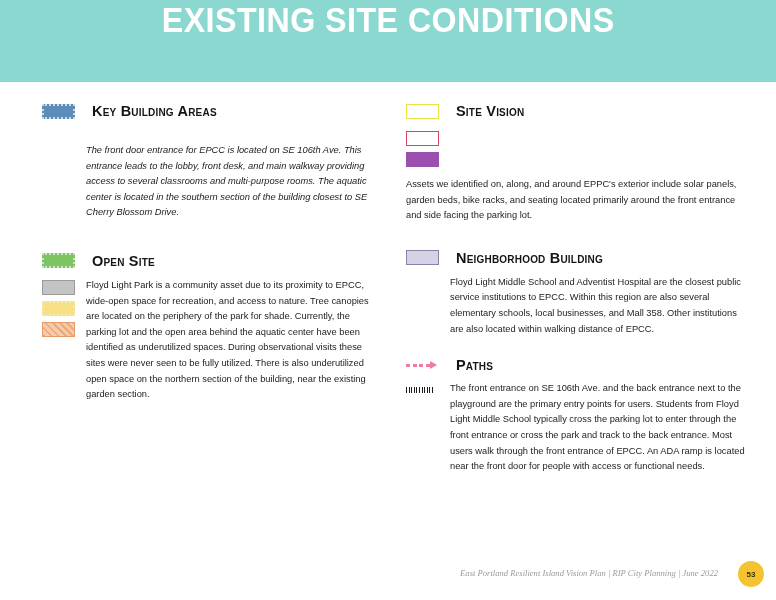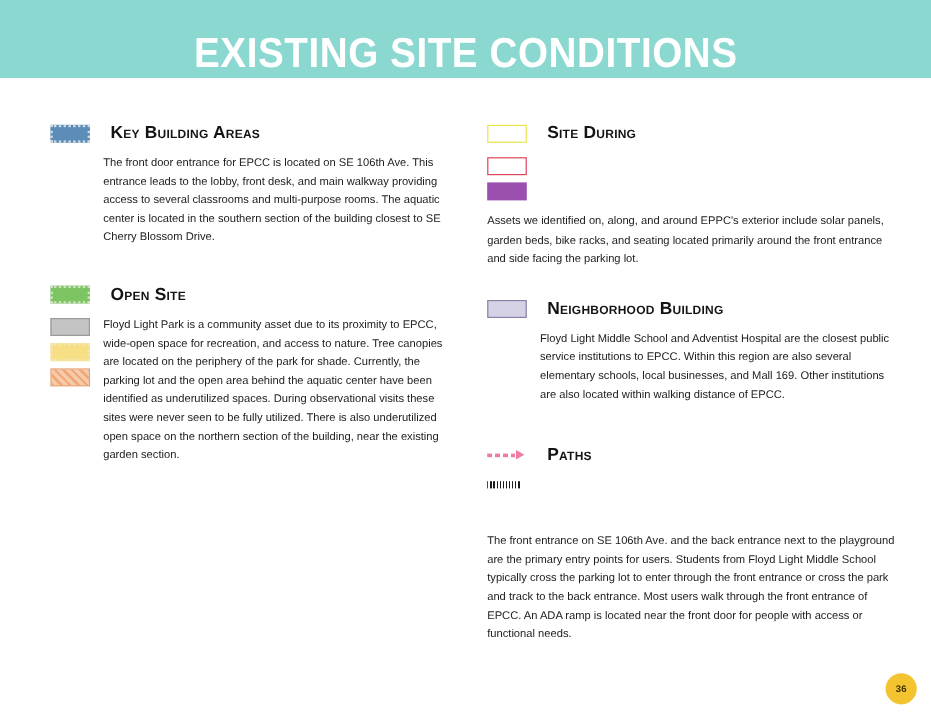--- a/index.html
+++ b/index.html
@@ -14,24 +14,24 @@
     overflow: hidden;
     position: relative;
   }
 
   
   .banner {
     position: absolute;
     left: 0;
     top: 0;
     width: 776px;
-    height: 65px;
+    height: 82px;
     background: #8BD8D0;
     display: flex;
-    align-items: flex-end;
+    align-items: flex-start;
     justify-content: center;
   }
   .banner-title {
     color: #ffffff;
     font-family: "Liberation Sans Narrow", "Liberation Sans", sans-serif;
     font-size: 35px;
     font-weight: bold;
     letter-spacing: 0.5px;
     text-transform: uppercase;
     transform: scaleX(0.92);
@@ -201,21 +201,21 @@
 
   <div class="col col-left">
 
     <div class="section" style="margin-top:28px;">
       <div class="sec-head">
         <div class="swatch-col">
           <span class="sw sw-blue"></span>
         </div>
         <div class="sec-title">Key Building Areas</div>
       </div>
-      <div class="sec-body" style="margin-top:5px;">
+      <div class="sec-body" style="margin-top:20px;font-style:italic;">
         <div class="extra-swatches"></div>
         <div class="para">The front door entrance for EPCC is located on SE 106th Ave. This entrance leads to the lobby, front desk, and main walkway providing access to several classrooms and multi-purpose rooms. The aquatic center is located in the southern section of the building closest to SE Cherry Blossom Drive.</div>
       </div>
     </div>
 
     <div class="section" style="margin-top:30px;">
       <div class="sec-head">
         <div class="swatch-col">
           <span class="sw sw-green"></span>
         </div>
@@ -233,62 +233,63 @@
 
   </div>
 
   <div class="col col-right">
 
     <div class="section" style="margin-top:28px;">
       <div class="sec-head">
         <div class="swatch-col">
           <span class="sw sw-yellow-o"></span>
         </div>
-        <div class="sec-title">Site During</div>
+        <div class="sec-title">Site Vision</div>
       </div>
       <div class="sec-body" style="margin-top:6px;flex-direction:column;">
         <div class="extra-swatches">
           <span class="sw sw-red-o"></span>
           <span class="sw sw-purple"></span>
         </div>
         <div class="para">Assets we identified on, along, and around EPPC's exterior include solar panels, garden beds, bike racks, and seating located primarily around the front entrance and side facing the parking lot.</div>
       </div>
     </div>
 
     <div class="section" style="margin-top:24px;">
       <div class="sec-head">
         <div class="swatch-col">
           <span class="sw sw-lav"></span>
         </div>
         <div class="sec-title">Neighborhood Building</div>
       </div>
       <div class="sec-body" style="margin-top:5px;">
         <div class="extra-swatches"></div>
-        <div class="para">Floyd Light Middle School and Adventist Hospital are the closest public service institutions to EPCC. Within this region are also several elementary schools, local businesses, and Mall 169. Other institutions are also located within walking distance of EPCC.</div>
-      </div>
-    </div>
-
-    <div class="section" style="margin-top:32px;">
+        <div class="para">Floyd Light Middle School and Adventist Hospital are the closest public service institutions to EPCC. Within this region are also several elementary schools, local businesses, and Mall 358. Other institutions are also located within walking distance of EPCC.</div>
+      </div>
+    </div>
+
+    <div class="section" style="margin-top:18px;">
       <div class="sec-head">
         <div class="swatch-col">
           <span class="sw-arrow">
             <span class="dashline"></span>
             <span class="head"></span>
           </span>
         </div>
         <div class="sec-title">Paths</div>
       </div>
-      <div class="sec-body" style="margin-top:4px;flex-direction:column;">
+      <div class="sec-body" style="margin-top:4px;">
         <div class="extra-swatches">
           <span class="sw-ticks">
             <span class="ticks"></span>
           </span>
         </div>
         <div class="para">The front entrance on SE 106th Ave. and the back entrance next to the playground are the primary entry points for users. Students from Floyd Light Middle School typically cross the parking lot to enter through the front entrance or cross the park and track to the back entrance. Most users walk through the front entrance of EPCC. An ADA ramp is located near the front door for people with access or functional needs.</div>
       </div>
     </div>
 
   </div>
 </div>
 
 <div class="footer">
-  <div class="page-badge">36</div>
+  <div class="footer-text">East Portland Resilient Island Vision Plan  |  RIP City Planning  |  June 2022</div>
+  <div class="page-badge">53</div>
 </div>
 
 </body></html>

